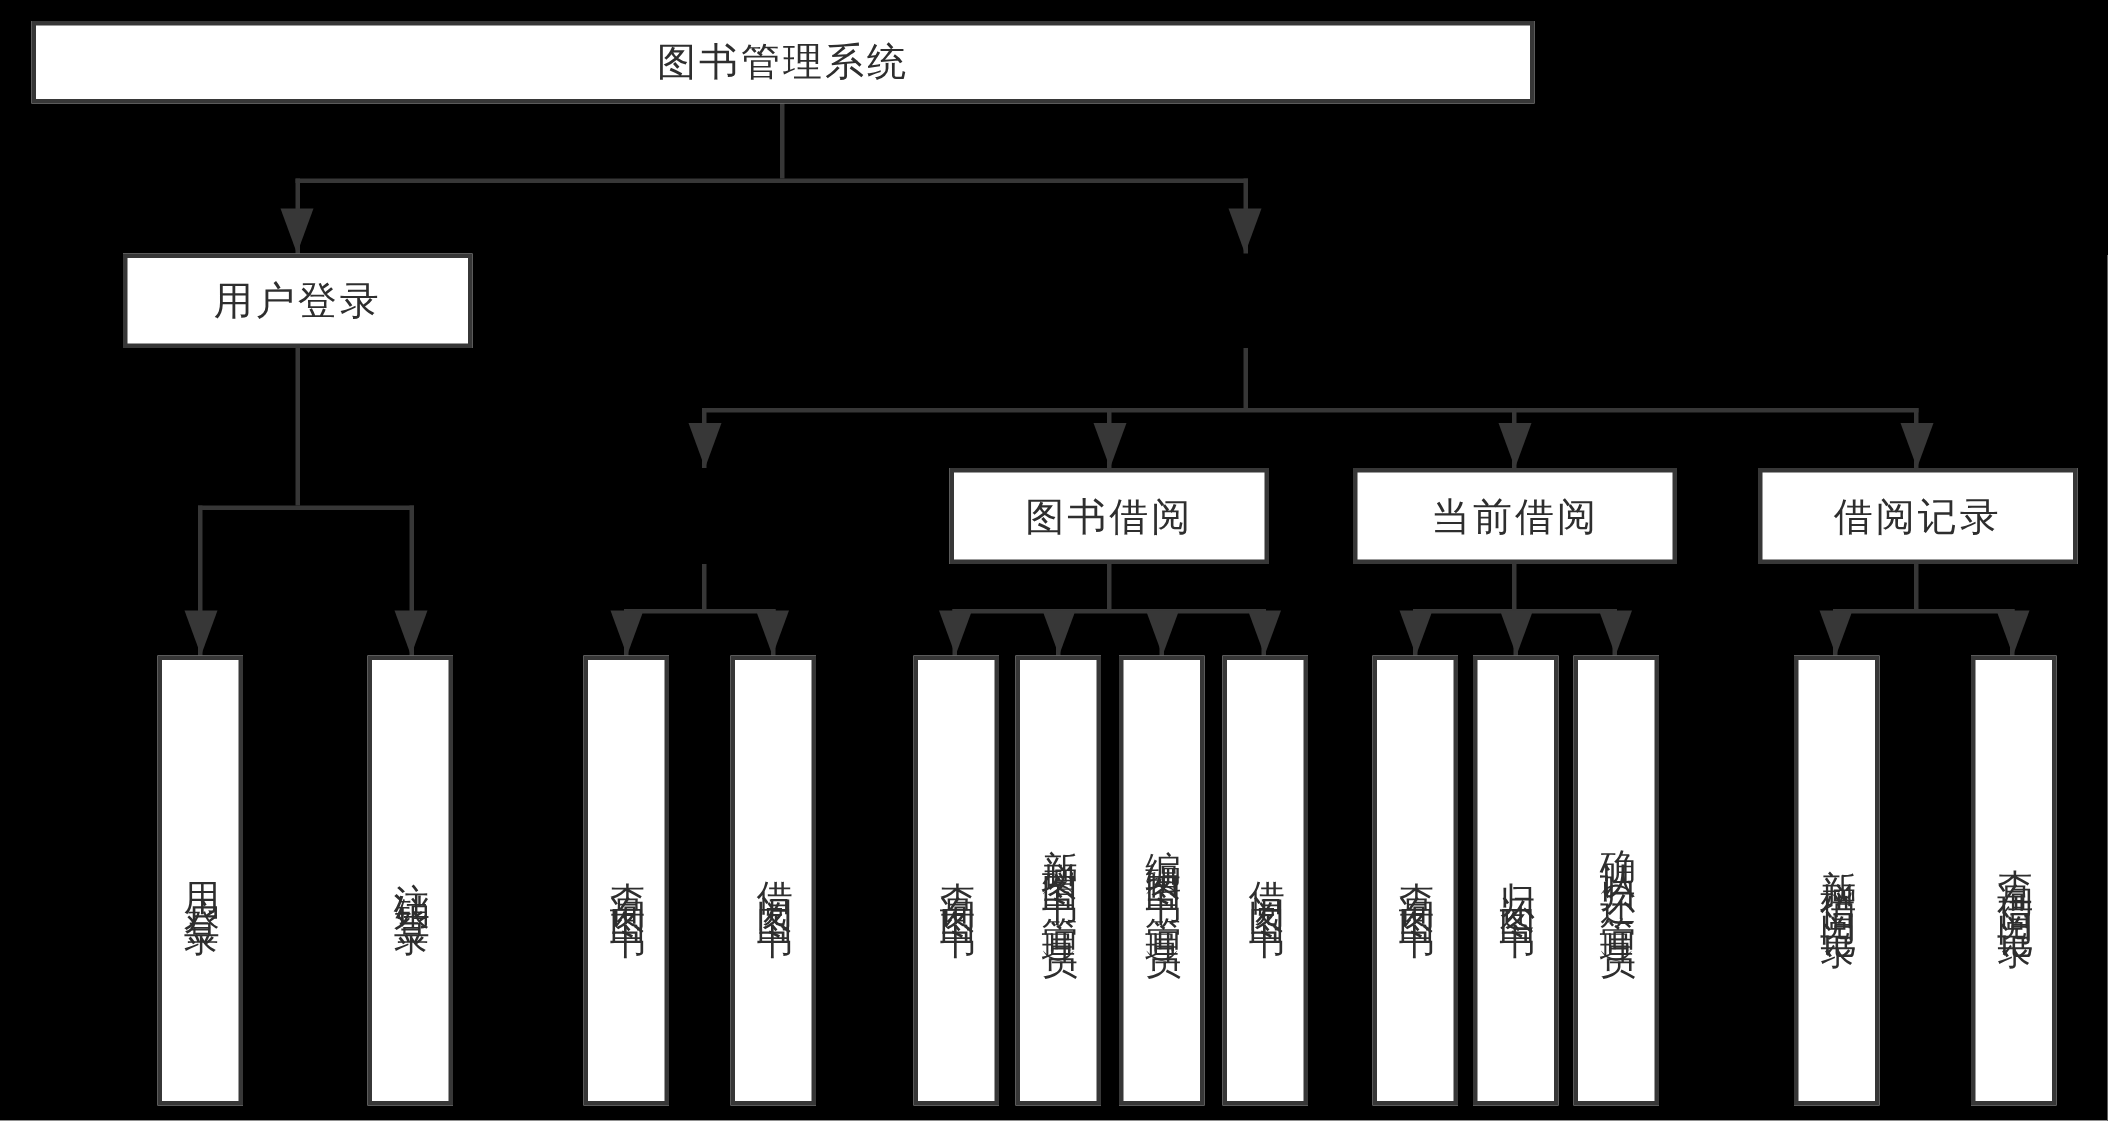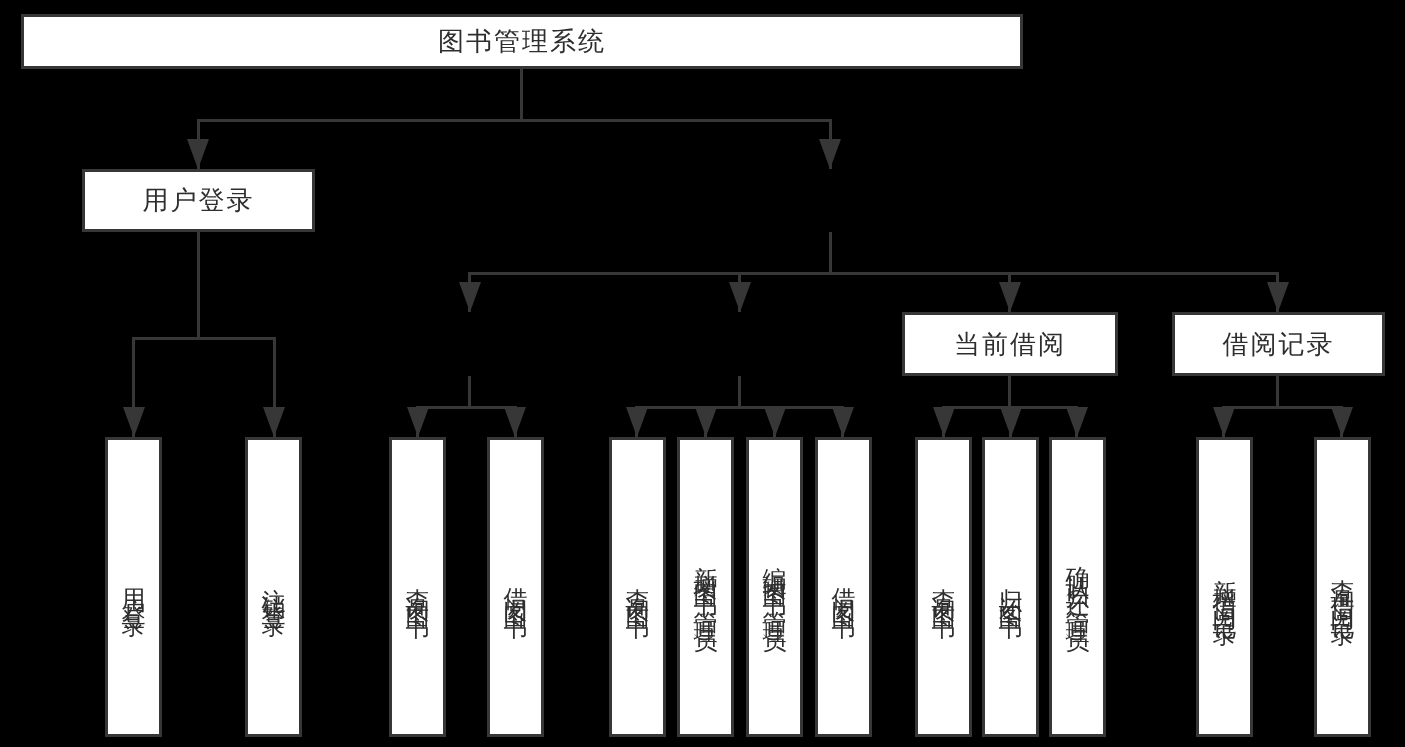--- a/index.html
+++ b/index.html
@@ -105,20 +105,23 @@
   <div class="hl" style="left:468px; top:272px; width:811px;"></div>
   <div class="vl" style="left:468px; top:272px; height:40px;"></div>
   <div class="vl" style="left:738px; top:272px; height:40px;"></div>
   <div class="vl" style="left:1008px; top:272px; height:40px;"></div>
   <div class="vl" style="left:1276px; top:272px; height:40px;"></div>
   <div class="ar" style="left:459px; top:282px;"></div>
   <div class="ar" style="left:729px; top:282px;"></div>
   <div class="ar" style="left:999px; top:282px;"></div>
   <div class="ar" style="left:1267px; top:282px;"></div>
 
+  <div class="box hbox" style="left:633px; top:312px; width:213px; height:64px;">
+    <span>图书借阅</span>
+  </div>
   <div class="box hbox" style="left:902px; top:312px; width:216px; height:64px;">
     <span>当前借阅</span>
   </div>
   <div class="box hbox" style="left:1172px; top:312px; width:213px; height:64px;">
     <span>借阅记录</span>
   </div>
 
   <div class="vl" style="left:468px; top:376px; height:30px;"></div>
   <div class="hl" style="left:416px; top:406px; width:101px;"></div>
   <div class="vl" style="left:416px; top:406px; height:31px;"></div>

